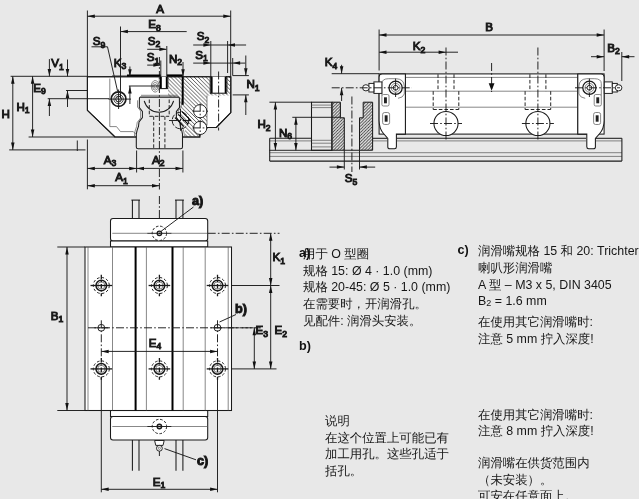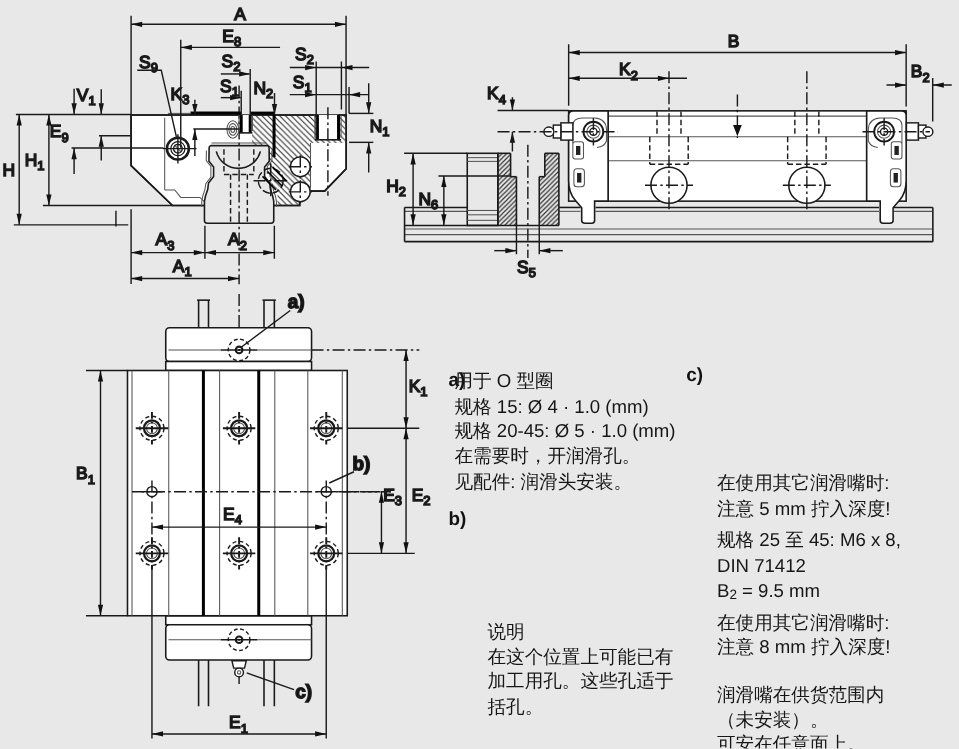--- a/index.html
+++ b/index.html
@@ -414,16 +414,16 @@
 <path d="M236,314.5 L219.5,322" class="d"></path>
 <text x="202.5" y="465" font-size="12.6" text-anchor="middle" font-weight="bold">c)</text>
 <path d="M196,459.8 L164.5,448.6" class="d"></path>
 </g>
 </svg>
 <div class="lb" style="left:299px;top:246px">a)</div>
 <div class="t" style="left:303px;top:246px">用于 O 型圈<br>规格 15: Ø 4 · 1.0 (mm)<br>规格 20-45: Ø 5 · 1.0 (mm)<br>在需要时，开润滑孔。<br>见配件: 润滑头安装。</div>
 <div class="lb" style="left:299px;top:339px">b)</div>
 <div class="t" style="left:325px;top:413px">说明<br>在这个位置上可能已有<br>加工用孔。这些孔适于<br>括孔。</div>
 <div class="lb" style="left:457.5px;top:243px">c)</div>
+<div class="t" style="left:478px;top:243.3px">润滑嘴规格 15 和 20: Trichter<br>喇叭形润滑嘴<br>A 型 – M3 x 5, DIN 3405<br>B<sub>2</sub> = 1.6 mm</div>
 <div class="t" style="left:478px;top:314.4px">在使用其它润滑嘴时:<br>注意 5 mm 拧入深度!</div>
-<div class="t" style="left:478px;top:352.2px">规格 25 至 45: M6 x 8,<br>DIN 71412<br>B<sub>2</sub> = 9.5 mm</div>
 <div class="t" style="left:478px;top:406.7px">在使用其它润滑嘴时:<br>注意 8 mm 拧入深度!</div>
 <div class="t" style="left:478px;top:455px">润滑嘴在供货范围内<br>（未安装）。<br>可安在任意面上。</div>
 </div>
 </body></html>

